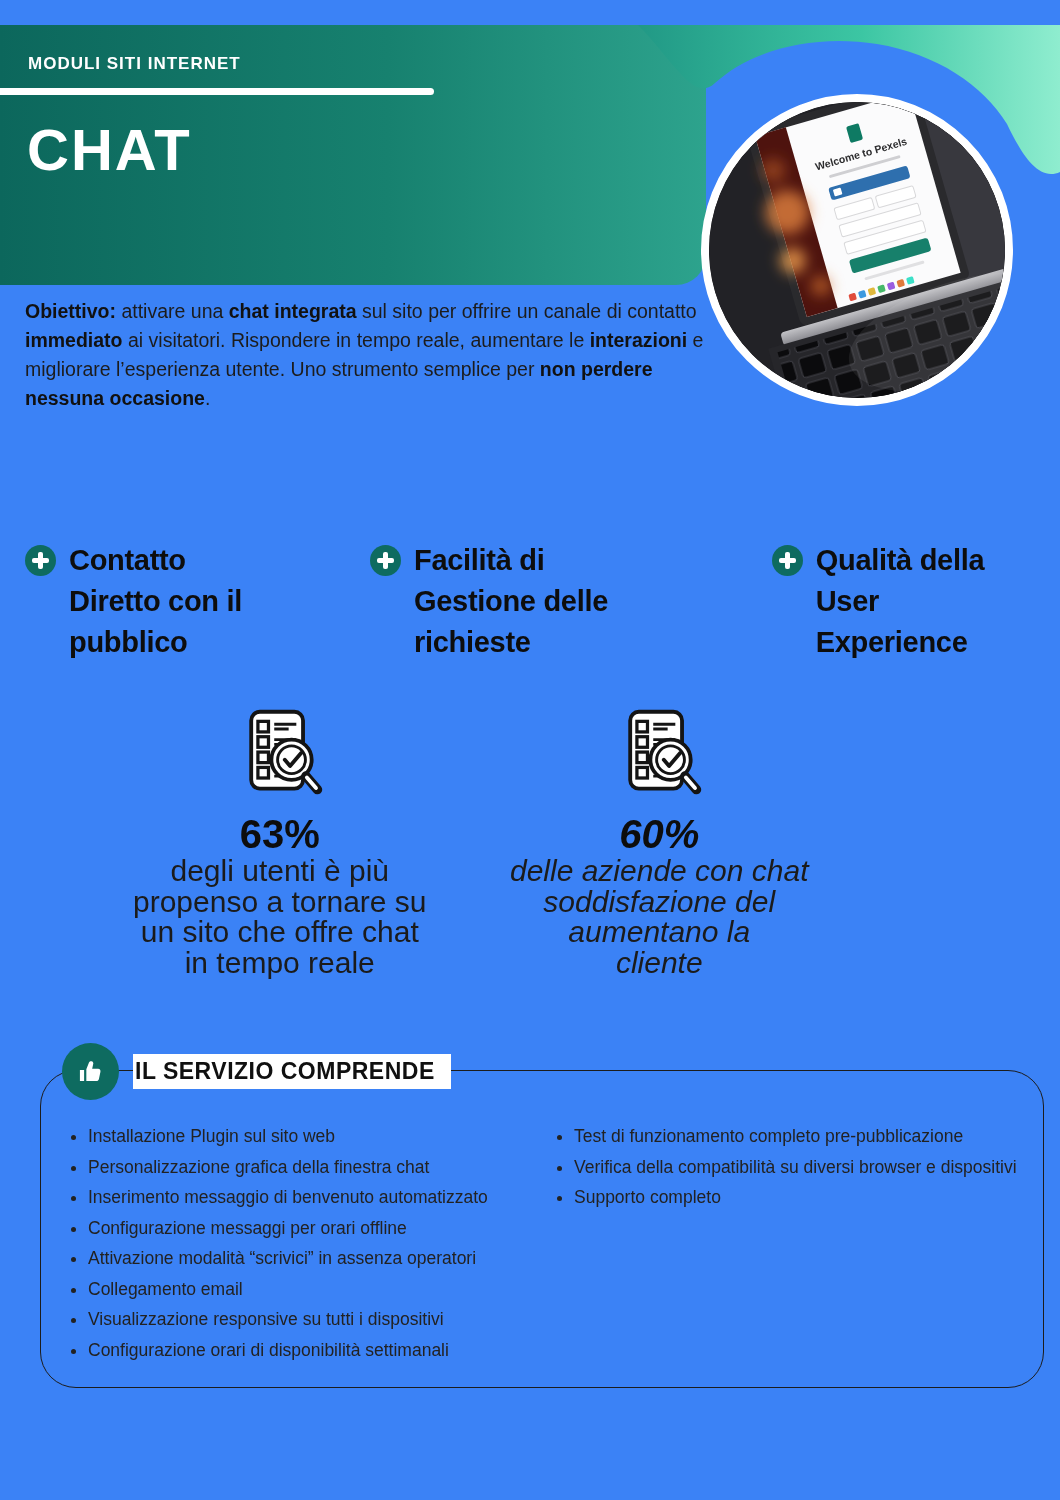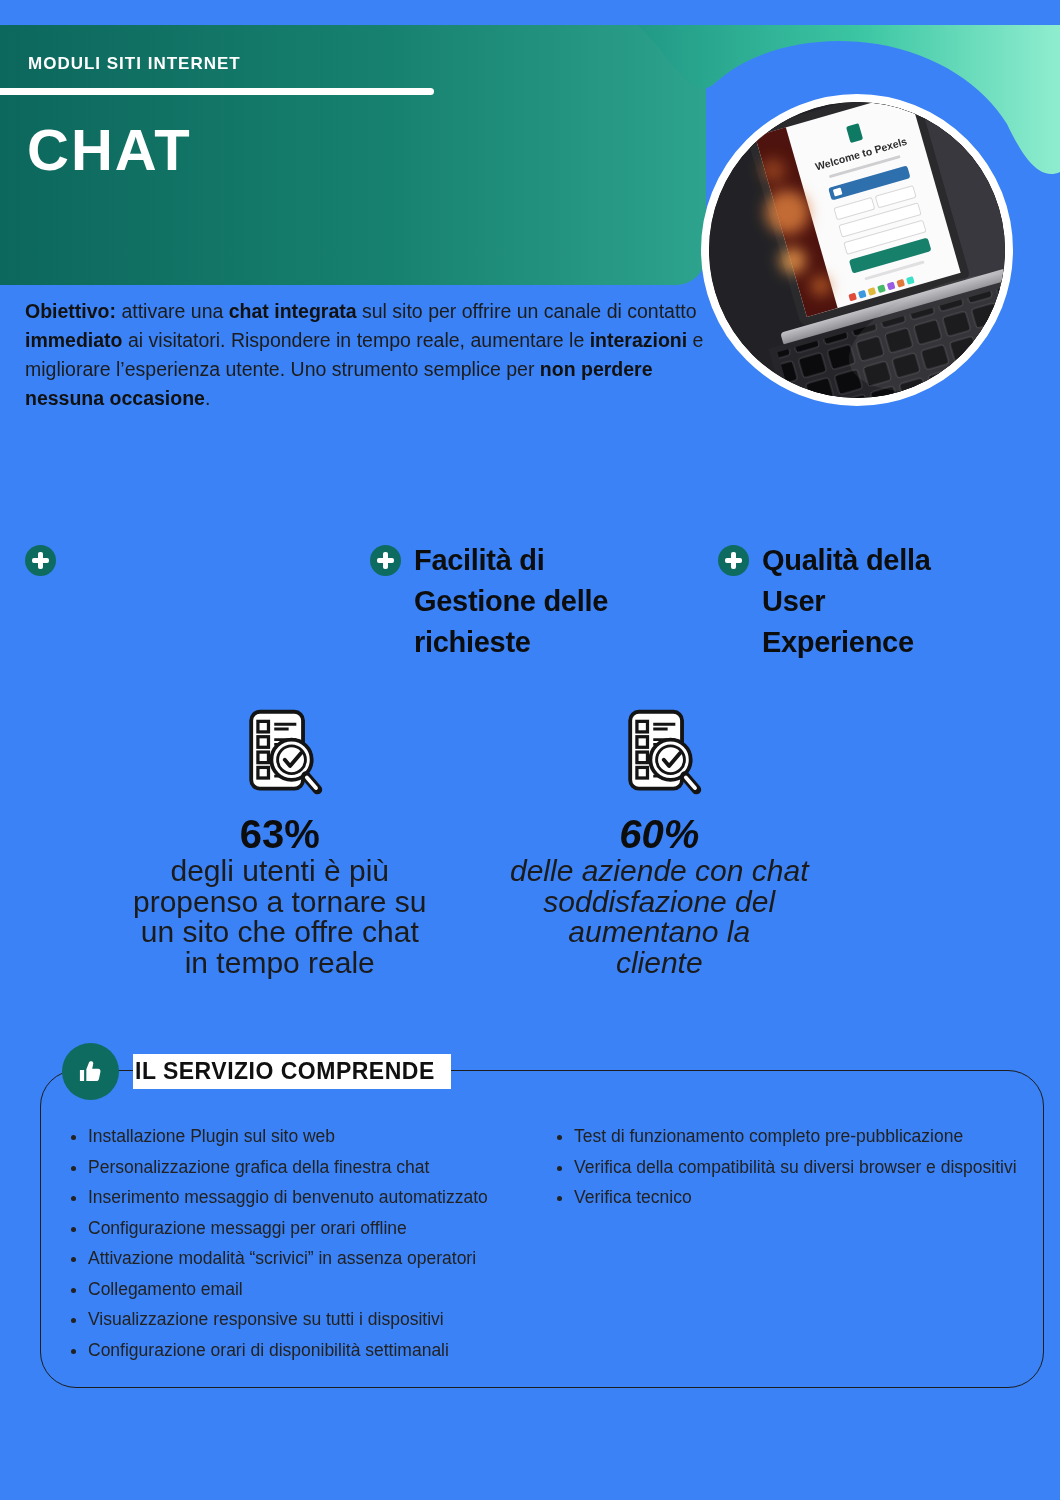--- a/index.html
+++ b/index.html
@@ -25,21 +25,21 @@
   
   .intro { position:absolute; left:25px; top:297px; width:682px; font-size:19.5px;
            line-height:29px; color:#1c1c1c; }
   .intro .b { font-weight:700; color:#111; }
 
   
   .benefits { position:absolute; left:25px; top:540px; width:1020px; display:flex; }
   .benefit { display:flex; align-items:flex-start; }
   .benefit-1 { width:345px; }
   .benefit-2 { width:348px; }
-  .benefit-3 { width:320px; }
+  .benefit-3 { width:320px;justify-content:center; }
   .plus-icon { flex:0 0 31px; width:31px; height:31px; margin-top:5px; border-radius:50%;
                background:#0e6b60; position:relative; }
   .plus-icon::before, .plus-icon::after { content:""; position:absolute; background:#fff; border-radius:2px; }
   .plus-icon::before { width:17px; height:5px; left:7px; top:13px; }
   .plus-icon::after { width:5px; height:17px; left:13px; top:7px; }
   .benefit h3 { margin-left:13px; font-size:29px; line-height:41px; font-weight:800;
                 color:#0d0d0d; letter-spacing:-0.3px; }
   .benefit h3 span { display:block; }
 
   
@@ -150,20 +150,25 @@
         </g>
       </g>
     </svg>
   </div>
 
   <p class="intro"><span class="b">Obiettivo:</span><span>  attivare una </span><span class="b">chat integrata</span><span> sul sito per offrire un canale di contatto </span><span class="b">immediato</span><span> ai visitatori. Rispondere in tempo reale, aumentare le </span><span class="b">interazioni</span><span> e migliorare l’esperienza utente. Uno strumento semplice per </span><span class="b">non perdere nessuna occasione</span><span>.</span></p>
 
   <div class="benefits">
     <div class="benefit benefit-1">
       <span class="plus-icon"></span>
+      <h3>
+        <span>Contatto</span>
+        <span>Diretto con il</span>
+        <span>pubblico</span>
+      </h3>
     </div>
     <div class="benefit benefit-2">
       <span class="plus-icon"></span>
       <h3>
         <span>Facilità di</span>
         <span>Gestione delle</span>
         <span>richieste</span>
       </h3>
     </div>
     <div class="benefit benefit-3">
@@ -249,17 +254,17 @@
         <li>Inserimento messaggio di benvenuto automatizzato</li>
         <li>Configurazione messaggi per orari offline</li>
         <li>Attivazione modalità “scrivici” in assenza operatori</li>
         <li>Collegamento email</li>
         <li>Visualizzazione responsive su tutti i dispositivi</li>
         <li>Configurazione orari di disponibilità settimanali</li>
       </ul>
     <ul class="col-right">
         <li>Test di funzionamento completo pre-pubblicazione</li>
         <li>Verifica della compatibilità su diversi browser e dispositivi</li>
-        <li>Verifica tecnico</li>
+        <li>Supporto completo</li>
       </ul>
   </div>
 
 </div>
 
 </body></html>

